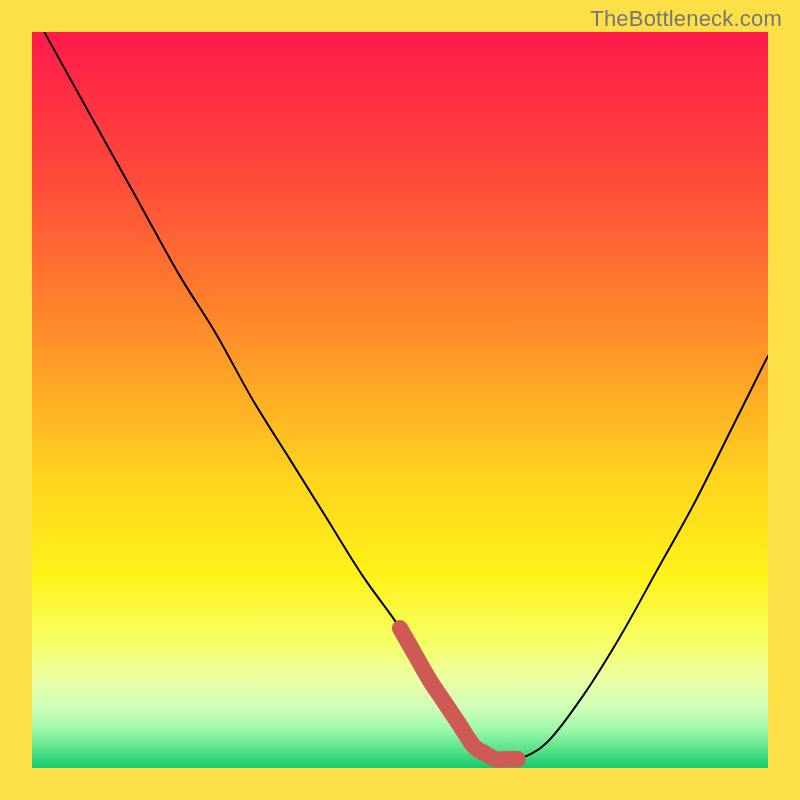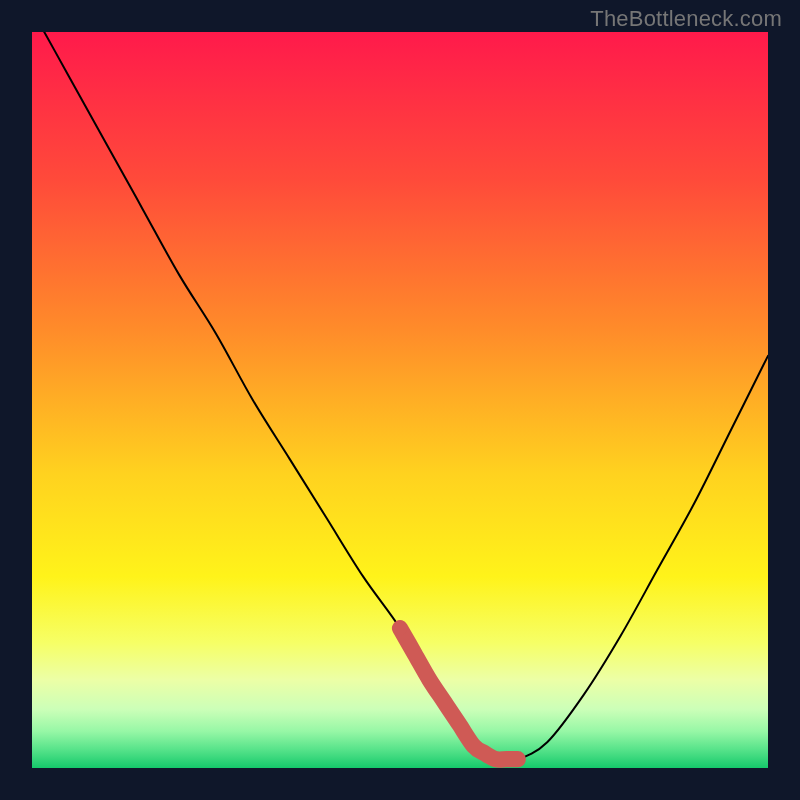--- a/index.html
+++ b/index.html
@@ -8,21 +8,21 @@
     width: 800px;
     height: 800px;
     overflow: hidden;
     background: #000;
     font-family: Arial, Helvetica, sans-serif;
   }
   .frame {
     position: relative;
     width: 800px;
     height: 800px;
-    background: #0f172a;
+    background: #fde047;
   }
   .plot {
     position: absolute;
     left: 32px;
     top: 32px;
     width: 736px;
     height: 736px;
     overflow: hidden;
   }
   .attribution {

